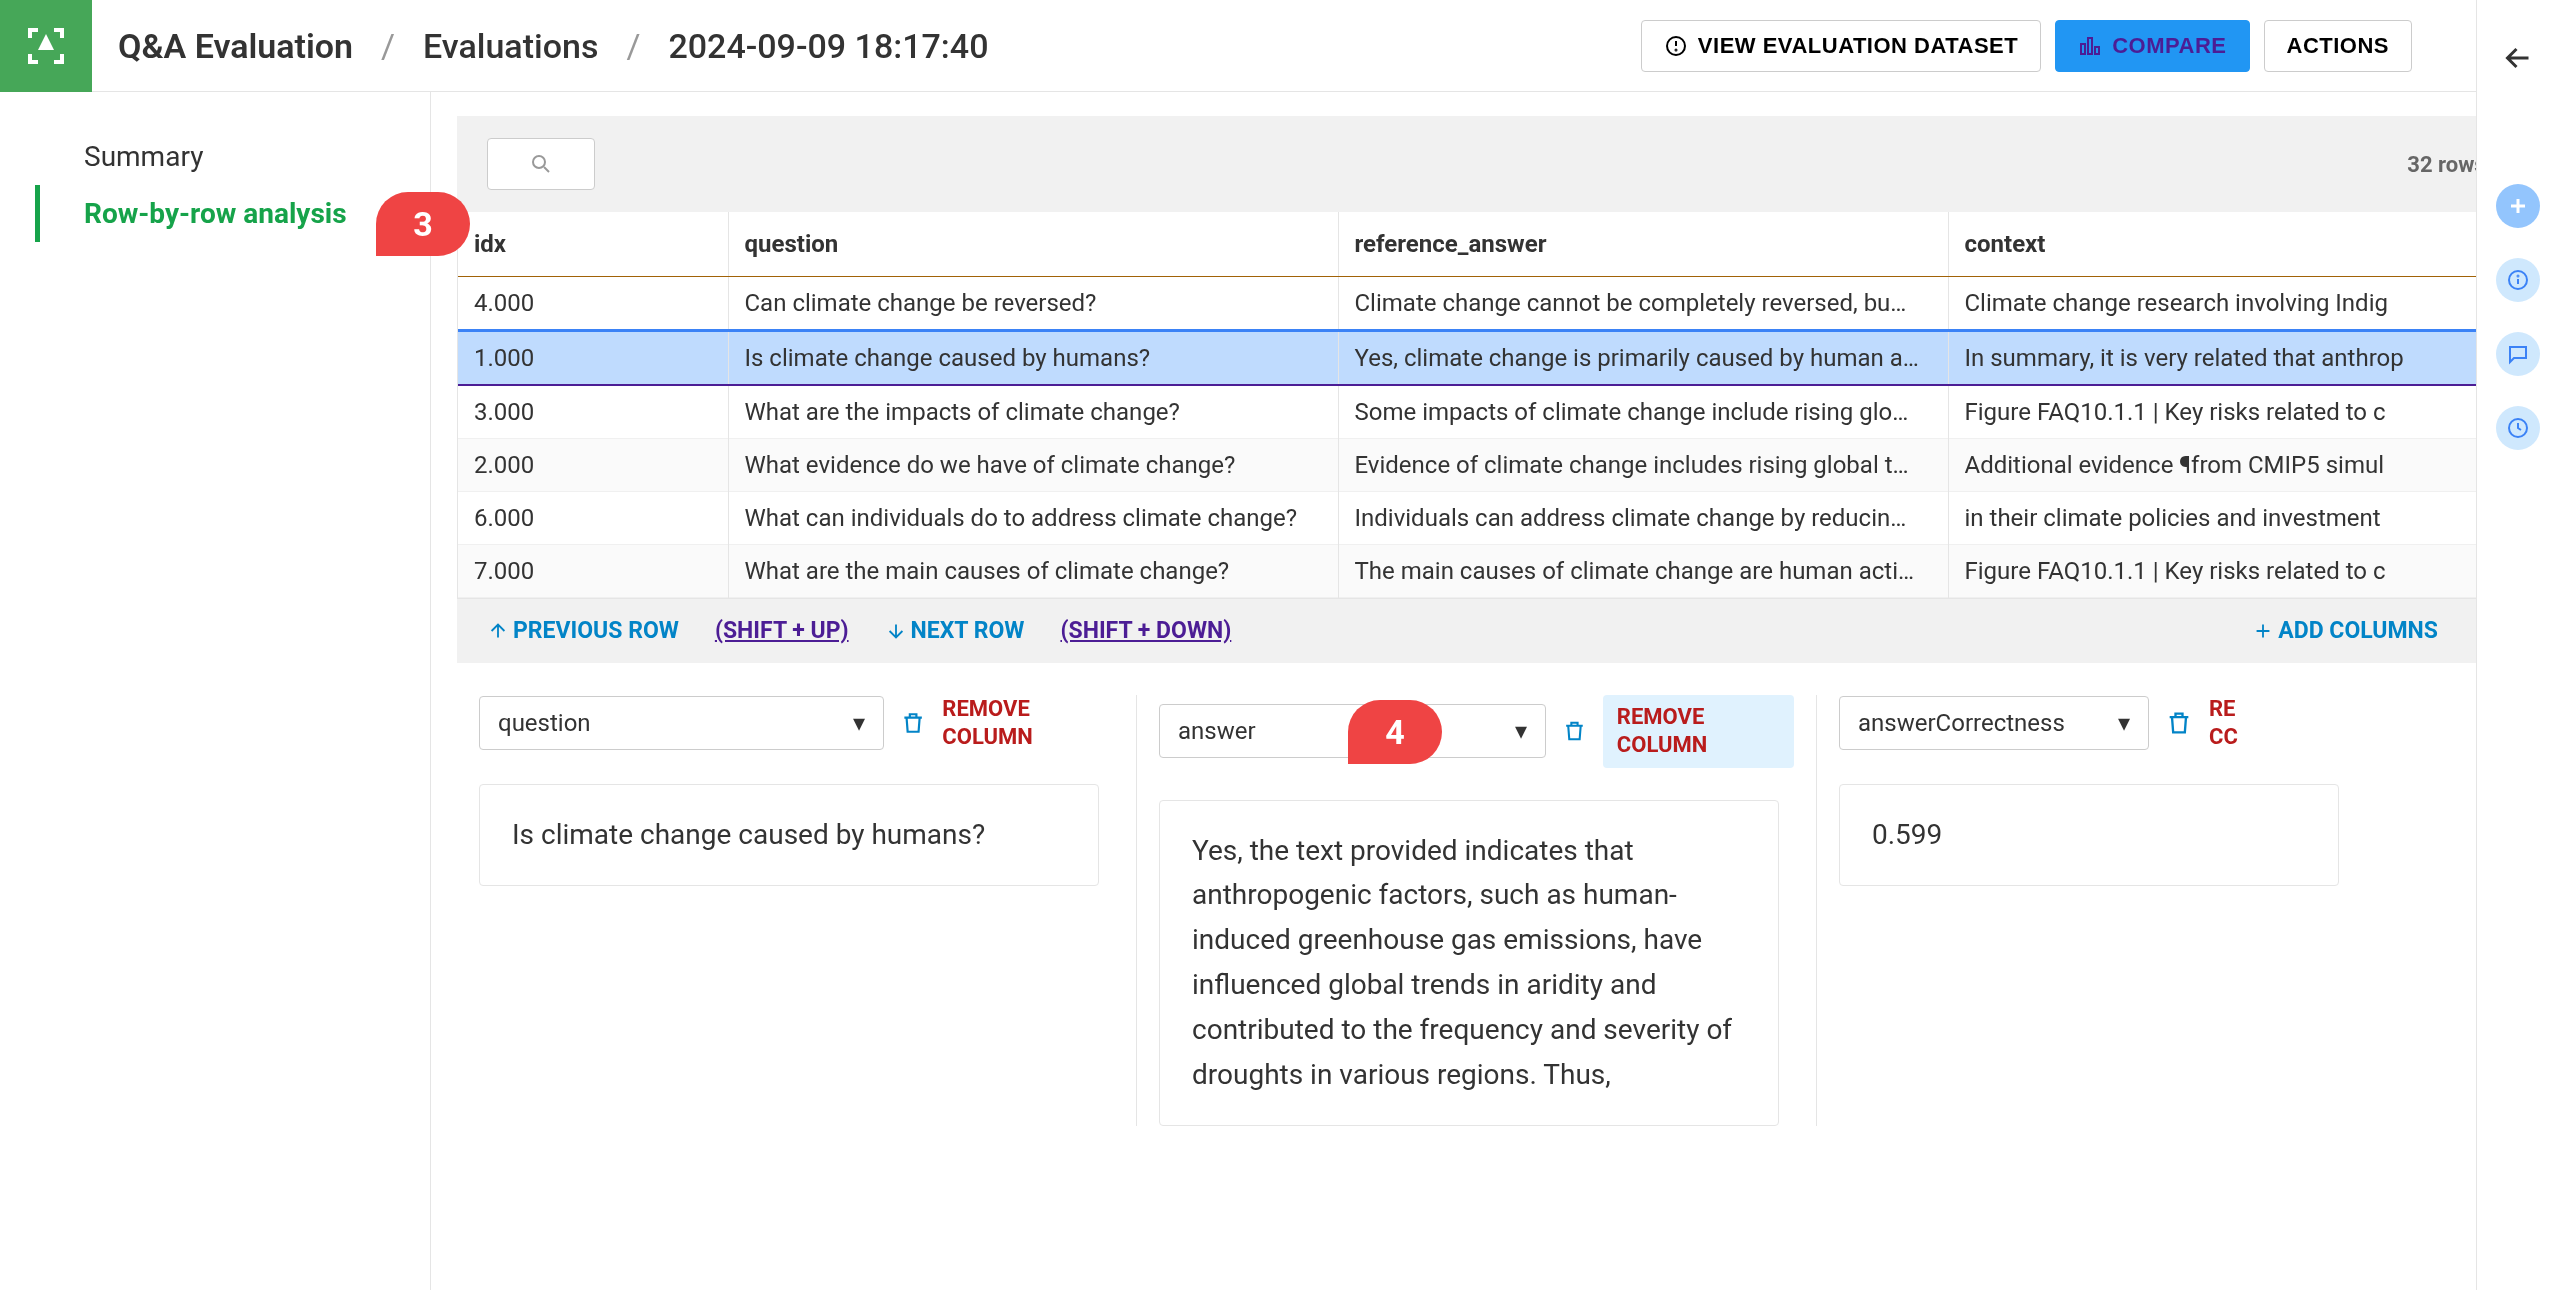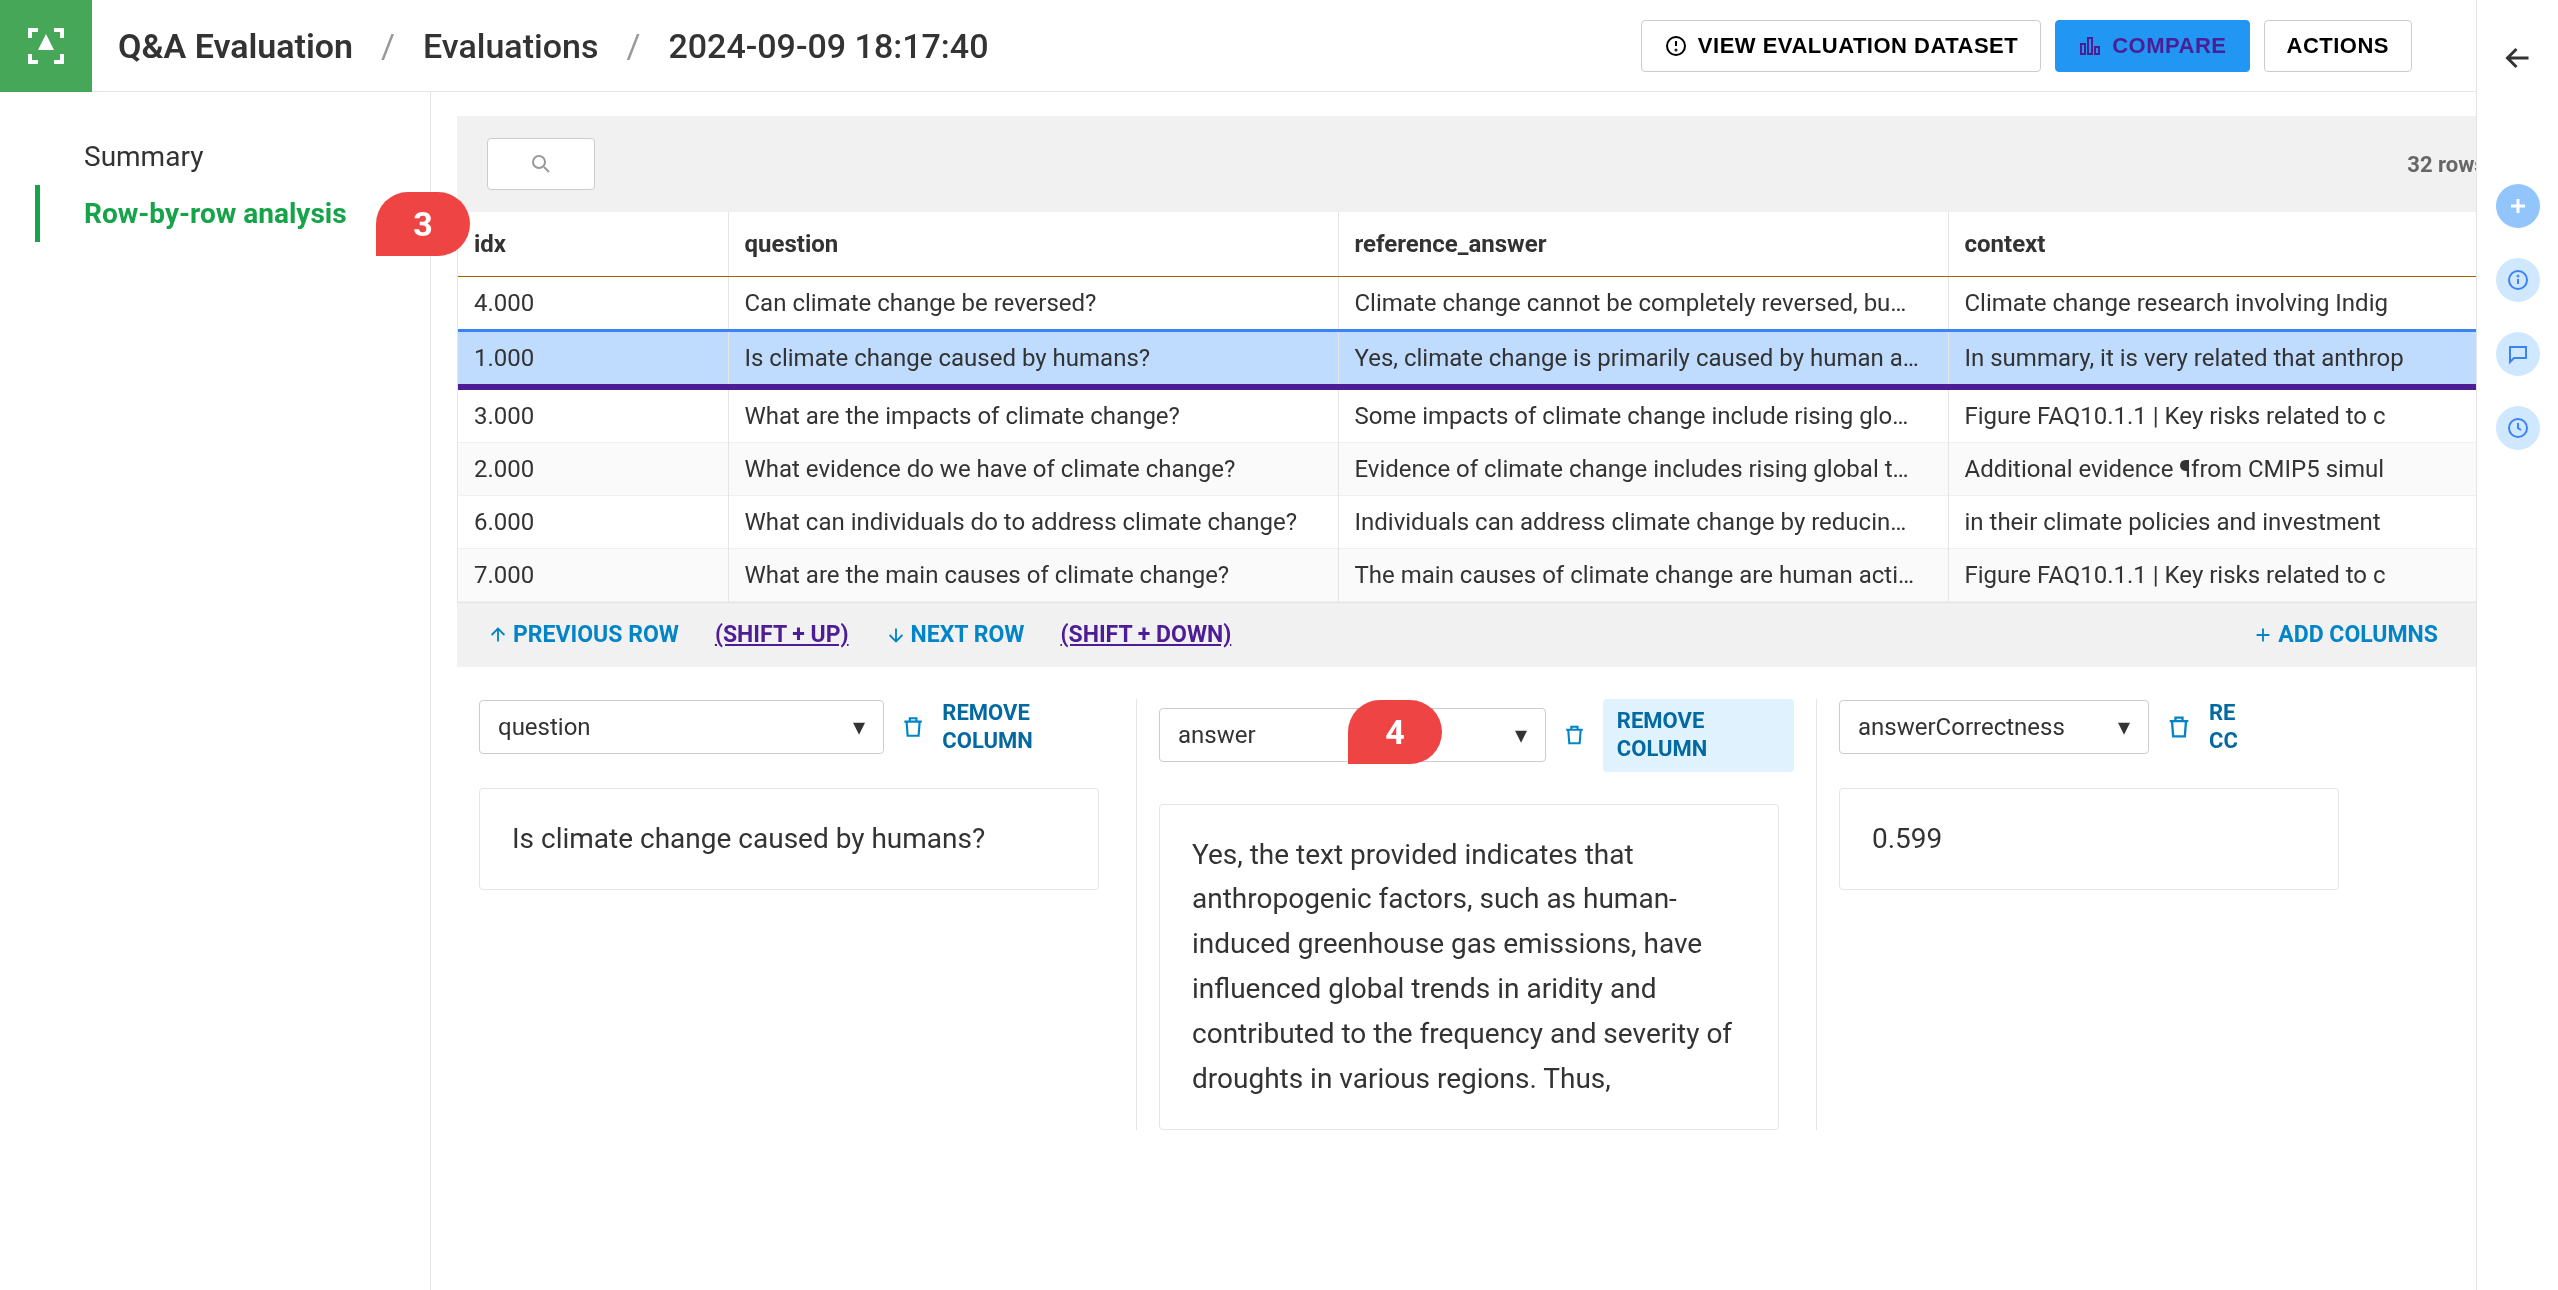--- a/index.html
+++ b/index.html
@@ -22,34 +22,34 @@
 .toolbar { background:#f1f1f1; padding:22px 30px; display:flex; align-items:center; justify-content:space-between; margin:0 26px;}
 .search { width:108px; height:52px; border:1px solid #ccc; background:#fff; border-radius:4px; display:flex; align-items:center; justify-content:center;}
 .search svg { width:24px; height:24px; stroke:#999; fill:none;}
 .rowcount { font-size:22px; font-weight:700; color:#666;}
 .table { margin:0 26px; border:1px solid #e5e5e5; border-top:none;}
 .table table { width:100%; border-collapse:collapse; table-layout:fixed;}
 .table th, .table td { padding:12px 16px; text-align:left; font-size:24px; border-right:1px solid #e5e5e5; overflow:hidden; white-space:nowrap; text-overflow:ellipsis;}
 .table th { font-weight:700; border-bottom:1px solid #a16207; height:64px;}
 .table tbody tr { height:52px; border-bottom:1px solid #f0f0f0;}
 .table tbody tr:nth-child(even){background:#fafafa;}
-.table tbody tr.selected { background:#bfdbfe; border-top:3px solid #3b82f6; border-bottom:6px solid #4c1d95;}
+.table tbody tr.selected { background:#bfdbfe; border-top:3px solid #3b82f6; border-bottom:2px solid #4c1d95;}
 .table td.idx { text-align:left;}
 .pager { background:#f1f1f1; margin:0 26px; padding:18px 30px; display:flex; align-items:center; gap:36px; font-size:23px;}
 .pager .nav { color:#0284c7; font-weight:700; cursor:pointer; display:flex; align-items:center; gap:4px;}
 .pager .hint { font-weight:700; color:#4c1d95;text-decoration:underline;}
 .pager .spacer { flex:1;}
 .close-icon { width:28px; height:28px; cursor:pointer;}
 .cols { display:flex; gap:0; margin:32px 26px 0 26px; overflow:hidden;}
 .col { padding:0 22px; border-right:1px solid #e5e5e5; flex-shrink:0;}
 .col:last-child{border-right:none;}
 .col-hdr { display:flex; align-items:center; gap:16px; margin-bottom:32px;}
 .col-select { height:54px; border:1px solid #ccc; border-radius:4px; padding:0 18px; font-size:24px; width:400px; display:flex; align-items:center; justify-content:space-between; cursor:pointer;}
 .trash { width:28px; height:28px; stroke:#0284c7; fill:none; cursor:pointer;}
-.remove { color:#0369a1; font-weight:700; font-size:22px; line-height:1.3;}
+.remove { color:#b91c1c; font-weight:700; font-size:22px; line-height:1.3;}
 .remove.highlight { background:#e0f2fe; padding:8px 14px; border-radius:4px;}
 .col-body { border:1px solid #e5e5e5; border-radius:4px; padding:28px 32px; font-size:28px; line-height:1.6;}
 .badge { position:absolute; width:94px; height:64px; background:#ef4444; border-radius:32px 32px 32px 0; display:flex; align-items:center; justify-content:center; color:#fff; font-size:34px; font-weight:700; z-index:10;}
 .badge::before { content:''; position:absolute; left:-30px; top:50%; transform:translateY(-50%); border:32px solid transparent; border-right-color:#ef4444;}
 .badge-3 { top:192px; left:376px;}
 .badge-4 { top:700px; left:1348px;}
 .right-rail { position:fixed; right:0; top:0; width:82px; height:100%; border-left:1px solid #e5e5e5; background:#fff; display:flex; flex-direction:column; align-items:center; padding-top:40px; gap:30px;}
 .right-rail .back { width:36px; height:36px; cursor:pointer;}
 .rail-icon { width:44px; height:44px; border-radius:50%; background:#cfe8fd; display:flex; align-items:center; justify-content:center;}
 .rail-icon svg { width:24px; height:24px; stroke:#3b82f6; fill:none;}

